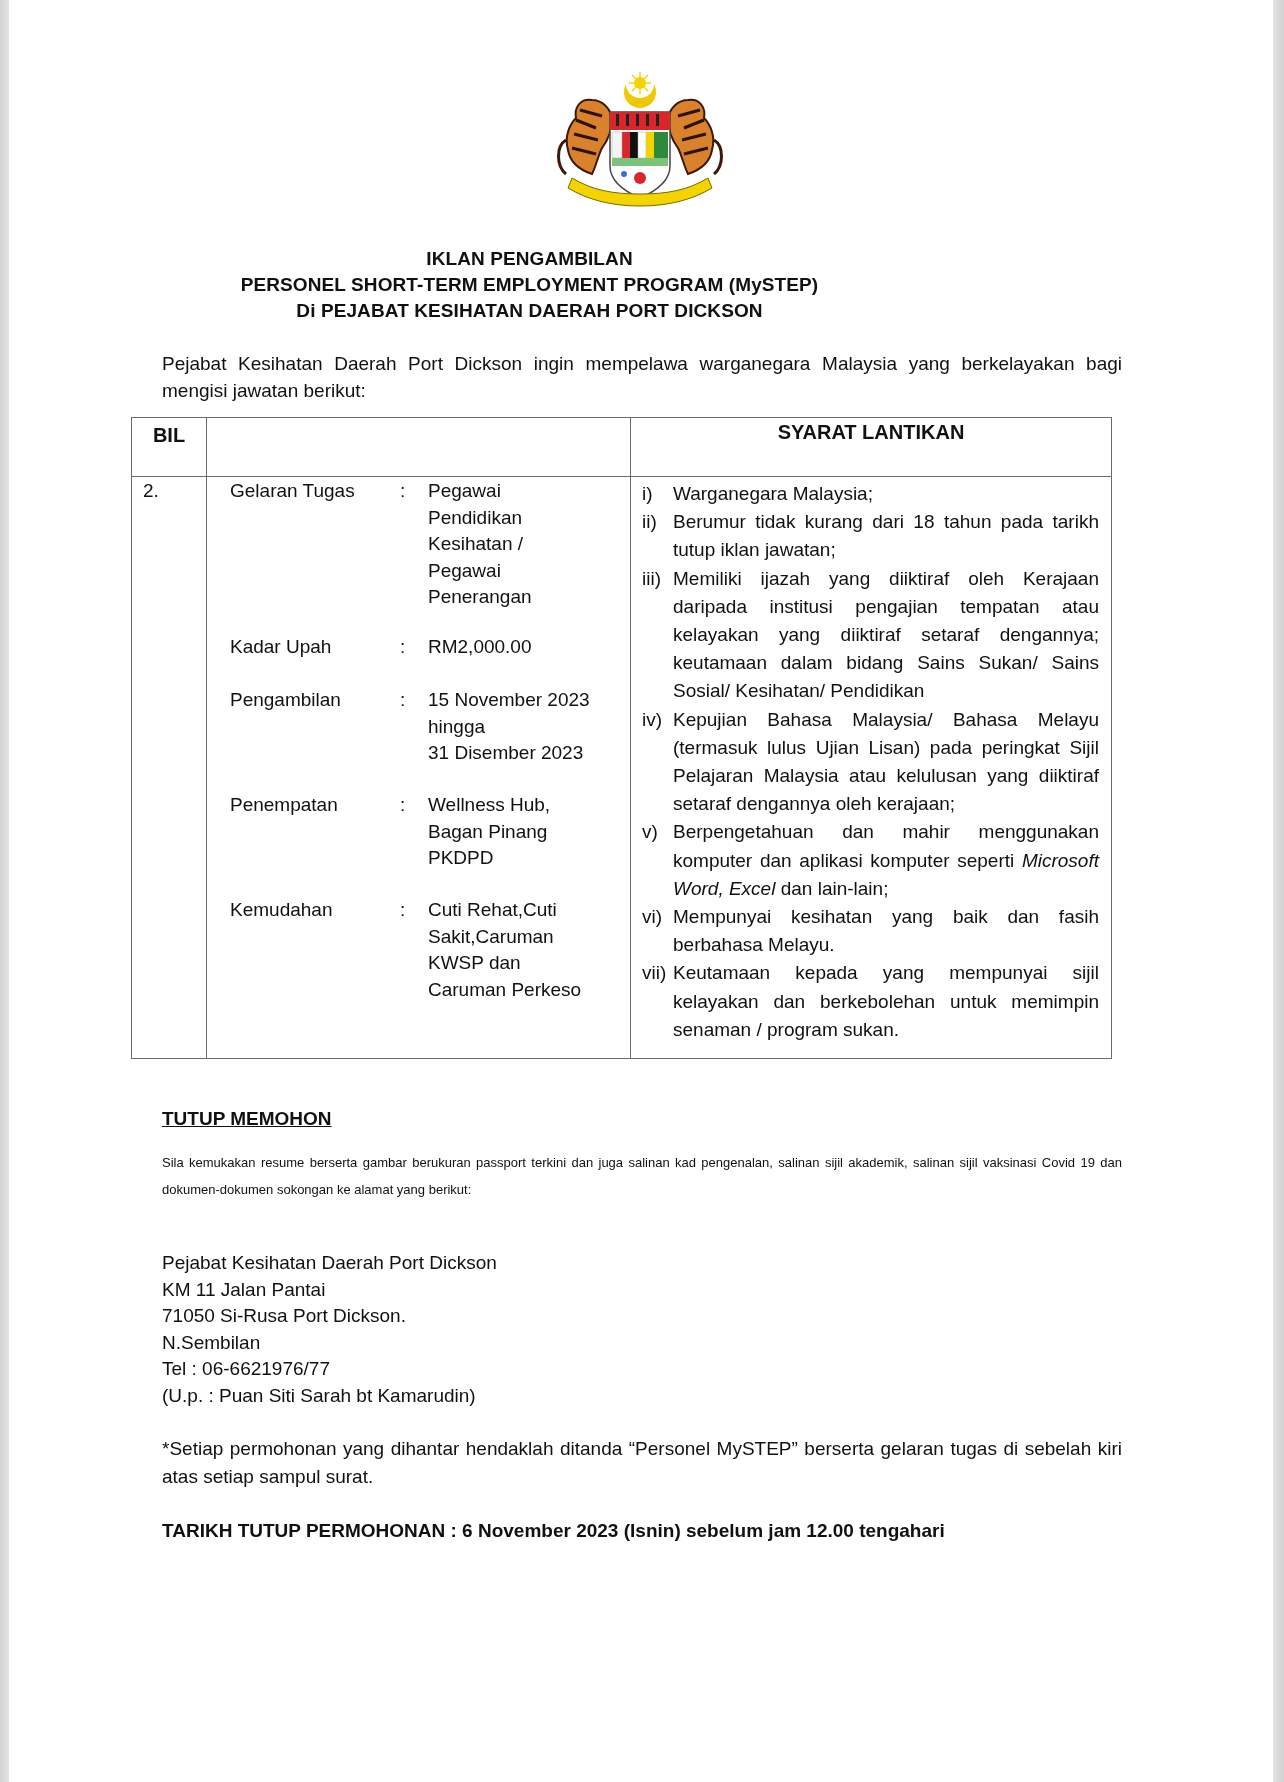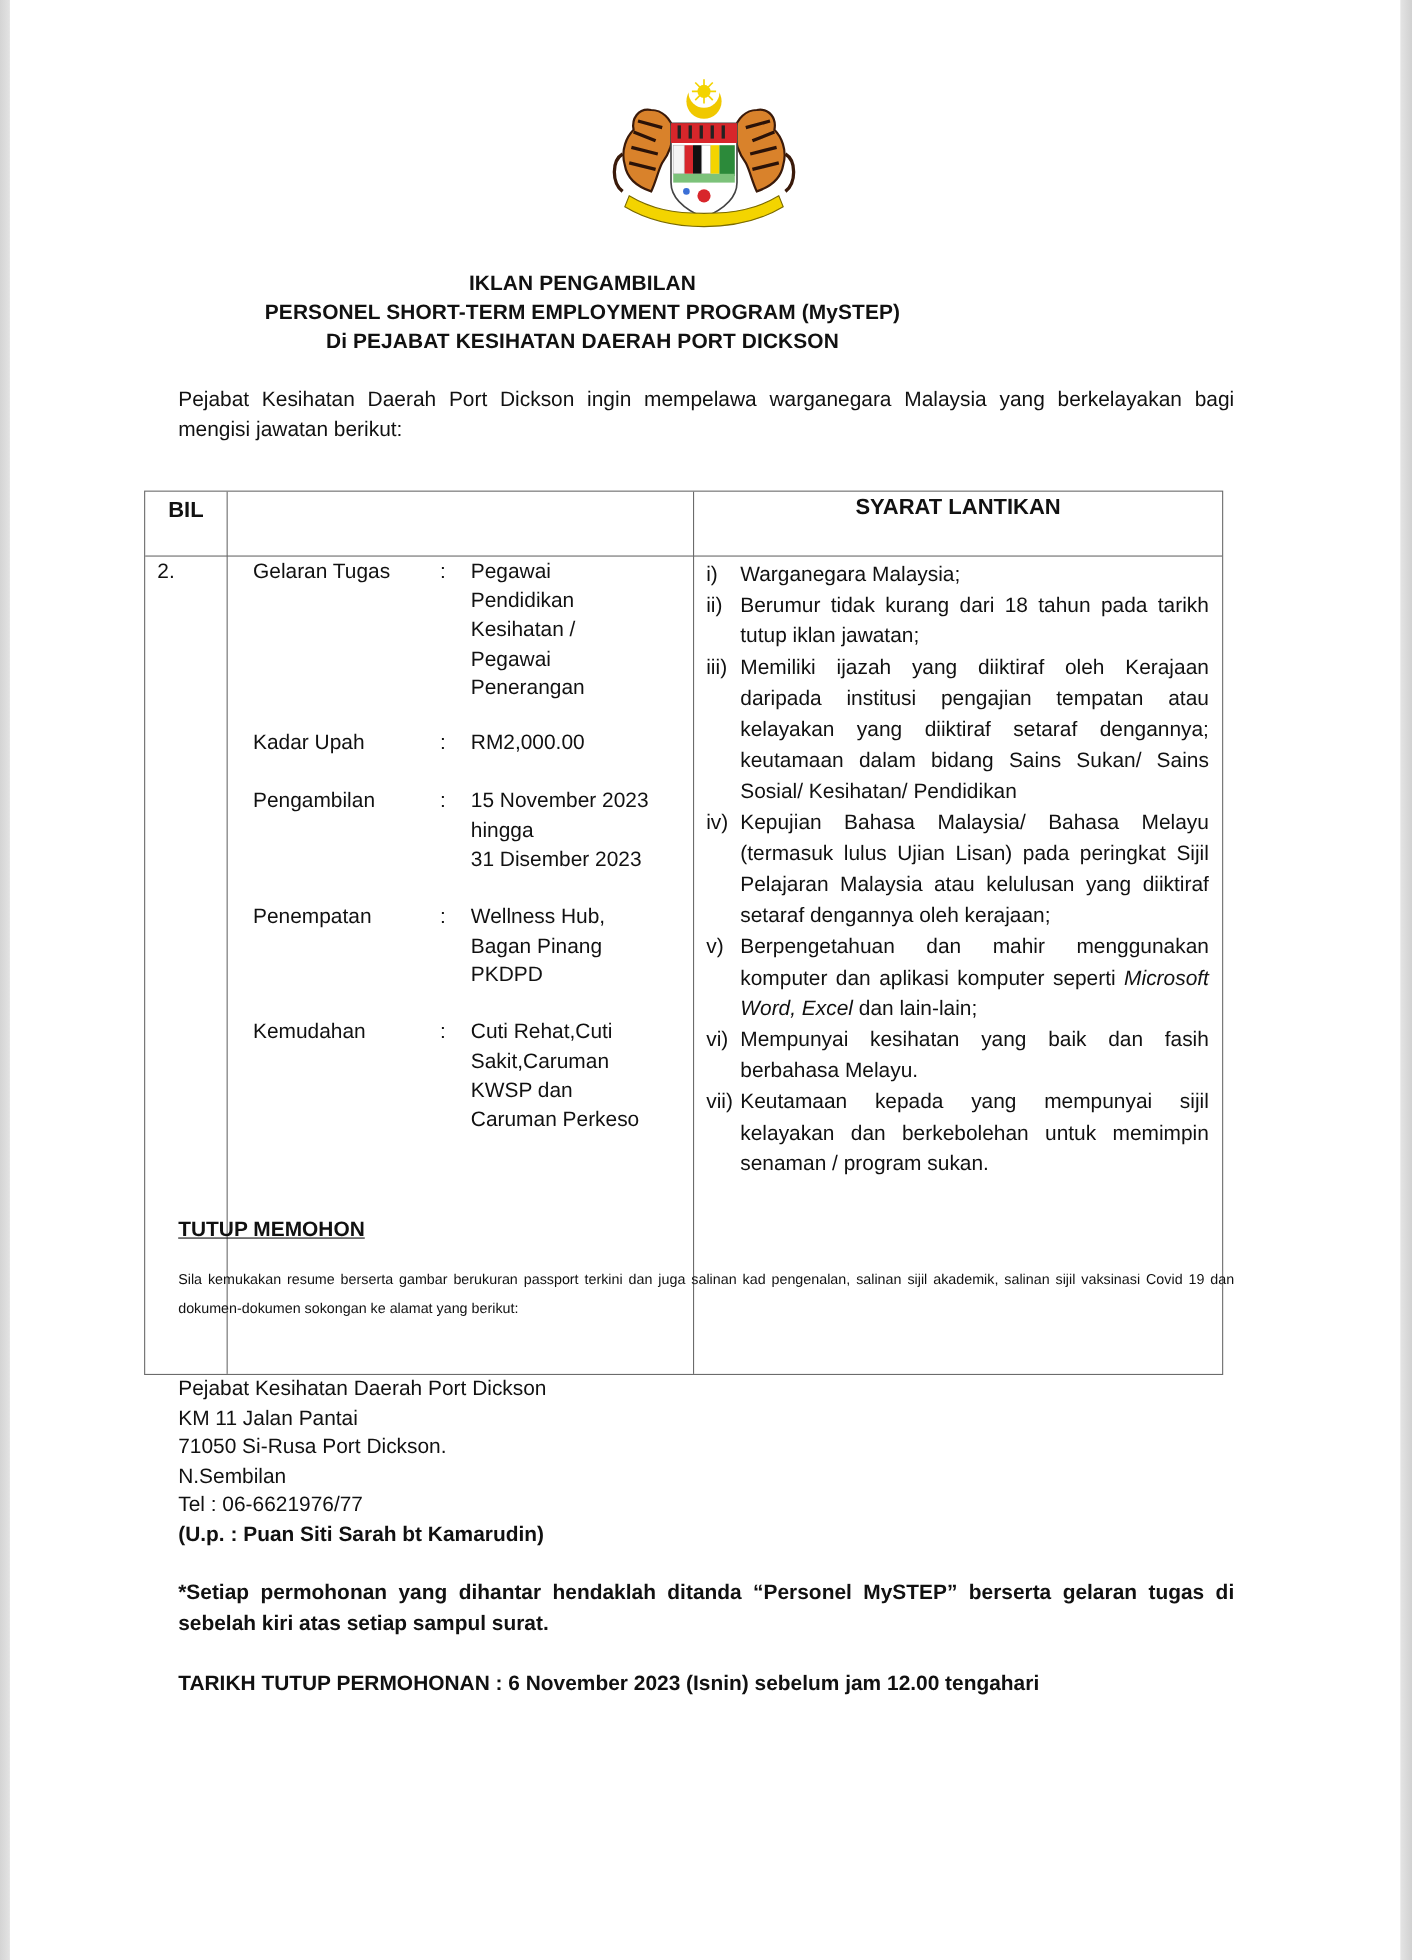--- a/index.html
+++ b/index.html
@@ -8,43 +8,43 @@
   .edge-left { position: absolute; left: 0; top: 0; width: 9px; height: 1782px; background: linear-gradient(to right, #d4d4d4, #e3e3e3); }
   .edge-right { position: absolute; right: 0; top: 0; width: 11px; height: 1782px; background: linear-gradient(to left, #d0d0d0, #e4e4e4); }
 
   .crest { position: absolute; left: 552px; top: 70px; width: 176px; height: 140px; }
 
   .title-block { position: absolute; left: 0; width: 1059px; top: 246px; text-align: center; font-weight: bold; font-size: 19px; line-height: 26px; color: #111; }
   .title-block div { letter-spacing: 0.1px; }
 
   .intro { position: absolute; left: 162px; top: 350px; width: 960px; font-size: 19px; line-height: 27px; text-align: justify; }
 
-  .table { position: absolute; left: 131px; top: 446px; width: 981px; height: 804px; border: 1.5px solid #6b6b6b; }
+  .table { position: absolute; left: 131px; top: 417px; width: 981px; height: 642px; border: 1.5px solid #6b6b6b; }
   .vline { position: absolute; top: 0; bottom: 0; width: 0; border-left: 1.5px solid #6b6b6b; }
   .hline { position: absolute; left: 0; right: 0; height: 0; border-top: 1.5px solid #6b6b6b; }
   .th { position: absolute; font-weight: bold; font-size: 20px; line-height: 28px; text-align: center; }
 
   .cell-bil { position: absolute; left: 11px; top: 62px; font-size: 19px; }
   .field { position: absolute; font-size: 19px; line-height: 26.5px; }
   .field .lbl { position: absolute; left: 0; top: 0; white-space: nowrap; }
   .field .colon { position: absolute; left: 170px; top: 0; }
   .field .val { position: absolute; left: 198px; top: 0; width: 190px; }
 
   .reqs { position: absolute; left: 510px; top: 62px; width: 457px; font-size: 19px; line-height: 28.2px; }
   .req { position: relative; padding-left: 31px; text-align: justify; text-align-last: left; }
   .req .num { position: absolute; left: 0; top: 0; }
   .req i { font-style: italic; }
 
   .section-title { position: absolute; left: 162px; top: 1108px; font-size: 19px; font-weight: bold; text-decoration: underline; }
   .apply-text { position: absolute; left: 162px; top: 1149px; width: 960px; font-size: 13px; line-height: 27px; text-align: justify; }
 
   .address { position: absolute; left: 162px; top: 1250px; font-size: 19px; line-height: 26.5px; }
-  .address .bold { font-weight: bold; }
-
-  .note { position: absolute; left: 162px; top: 1435px; width: 960px; font-size: 19px; font-weight: bold; line-height: 28px; text-align: justify; }
+  .address .bold { font-weight: normal; }
+
+  .note { position: absolute; left: 162px; top: 1435px; width: 960px; font-size: 19px; font-weight: normal; line-height: 28px; text-align: justify; }
   .closing { position: absolute; left: 162px; top: 1520px; font-size: 19px; font-weight: bold; white-space: nowrap; }
 </style>
 </head>
 <body>
 
 <div class="edge-left"></div>
 <div class="edge-right"></div>
 
 <div class="crest">
   <svg width="176" height="140" viewBox="0 0 176 140">

